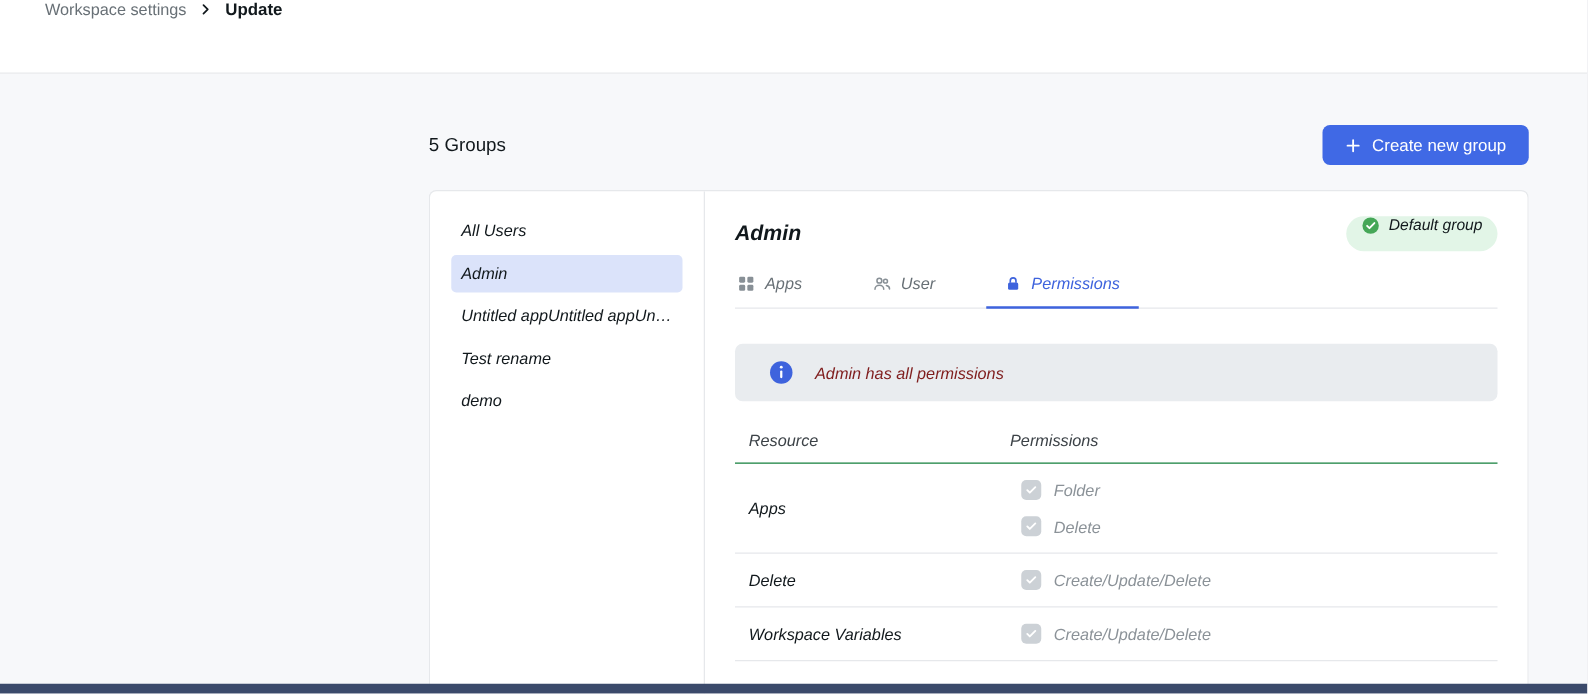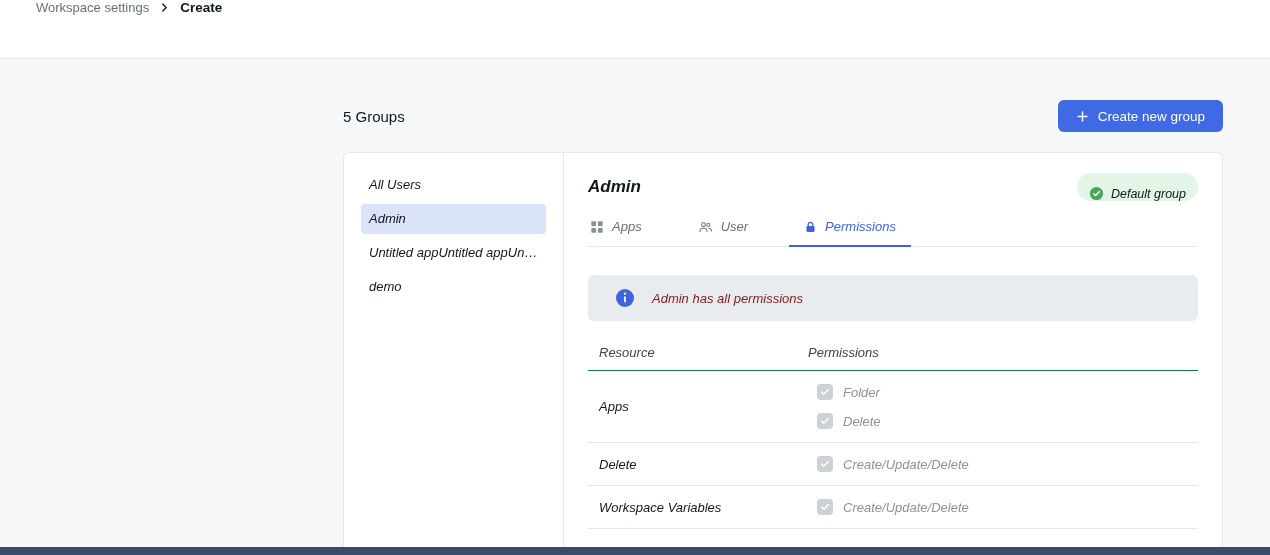--- a/index.html
+++ b/index.html
@@ -77,21 +77,21 @@
   }
   .group-item.selected { background: #dbe3fa; }
 
   
   .detail { flex: 1; min-width: 0; padding: 20px 24px; }
 
   .detail-head { display: flex; justify-content: space-between; align-items: center; }
   .group-title { font-size: 17px; font-weight: 700; color: #11181c; }
 
   .badge {
-    display: flex; align-items: flex-end; gap: 7px;
+    display: flex; align-items: flex-start; gap: 7px;
     background: #e2f5e7; border-radius: 14px;
     height: 28px; padding: 0 12px;
     font-size: 12.5px; color: #11181c;
   }
 
   
   .tabs { display: flex; margin-top: 16px; border-bottom: 1px solid #e6e8eb; }
   .tab {
     display: flex; align-items: center; gap: 8px;
     padding: 2px 15px 12px; margin-right: 26px;
@@ -155,21 +155,21 @@
 <div class="page">
 
   <header class="topbar">
     <nav class="breadcrumb">
       <span class="bc-parent">Workspace settings</span>
       <span class="bc-chevron">
         <svg width="11" height="11" viewBox="0 0 16 16">
             <path d="M5.5 3l5 5-5 5" stroke="#11181c" stroke-width="2" fill="none" stroke-linecap="round" stroke-linejoin="round"></path>
           </svg>
       </span>
-      <span class="bc-current">Create</span>
+      <span class="bc-current">Update</span>
     </nav>
   </header>
 
   <main class="main">
 
     <div class="heading-row">
       <div class="count-label">5 Groups</div>
       <button class="btn-primary">
         <span class="plus-wrap">
           <svg width="13" height="13" viewBox="0 0 16 16">
@@ -179,20 +179,21 @@
         <span>Create new group</span>
       </button>
     </div>
 
     <section class="card">
 
       <aside class="group-list">
         <div class="group-item">All Users</div>
         <div class="group-item selected">Admin</div>
         <div class="group-item">Untitled appUntitled appUntitle…</div>
+        <div class="group-item">Test rename</div>
         <div class="group-item">demo</div>
       </aside>
 
       <div class="detail">
 
         <div class="detail-head">
           <h3 class="group-title">Admin</h3>
           <span class="badge">
             <span style="display:flex;align-items:center;">
               <svg width="15" height="15" viewBox="0 0 16 16">

